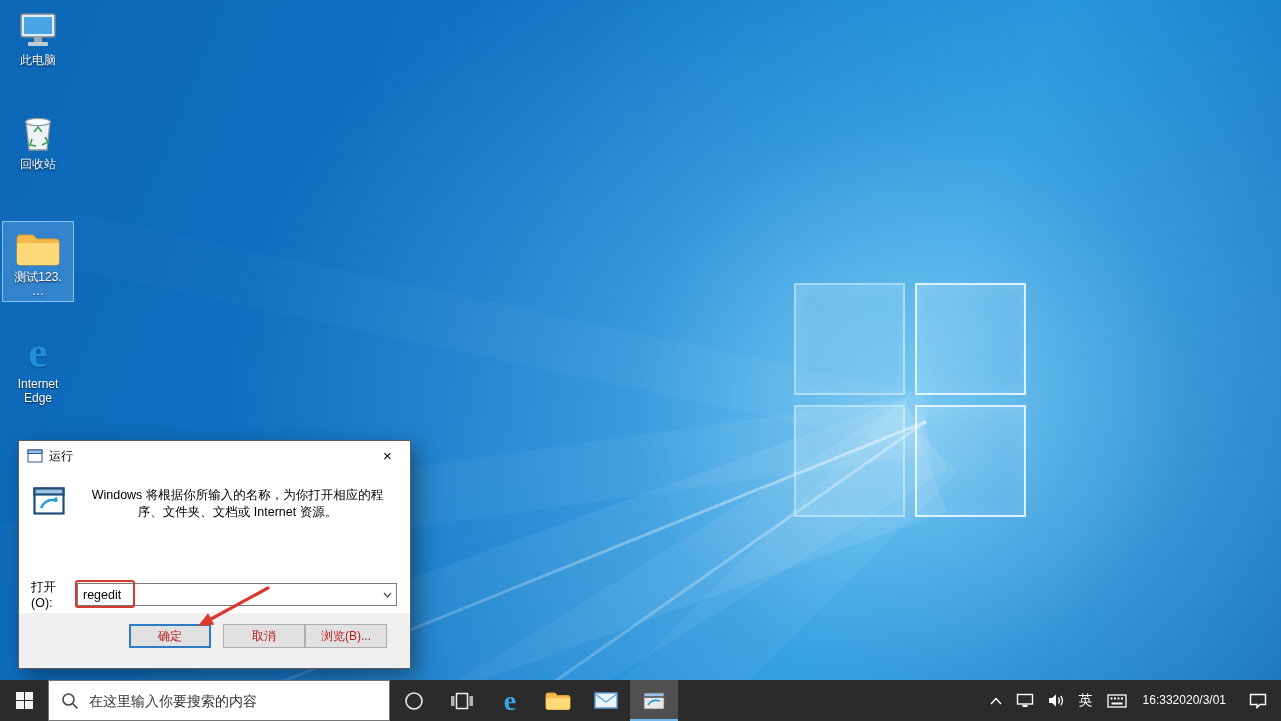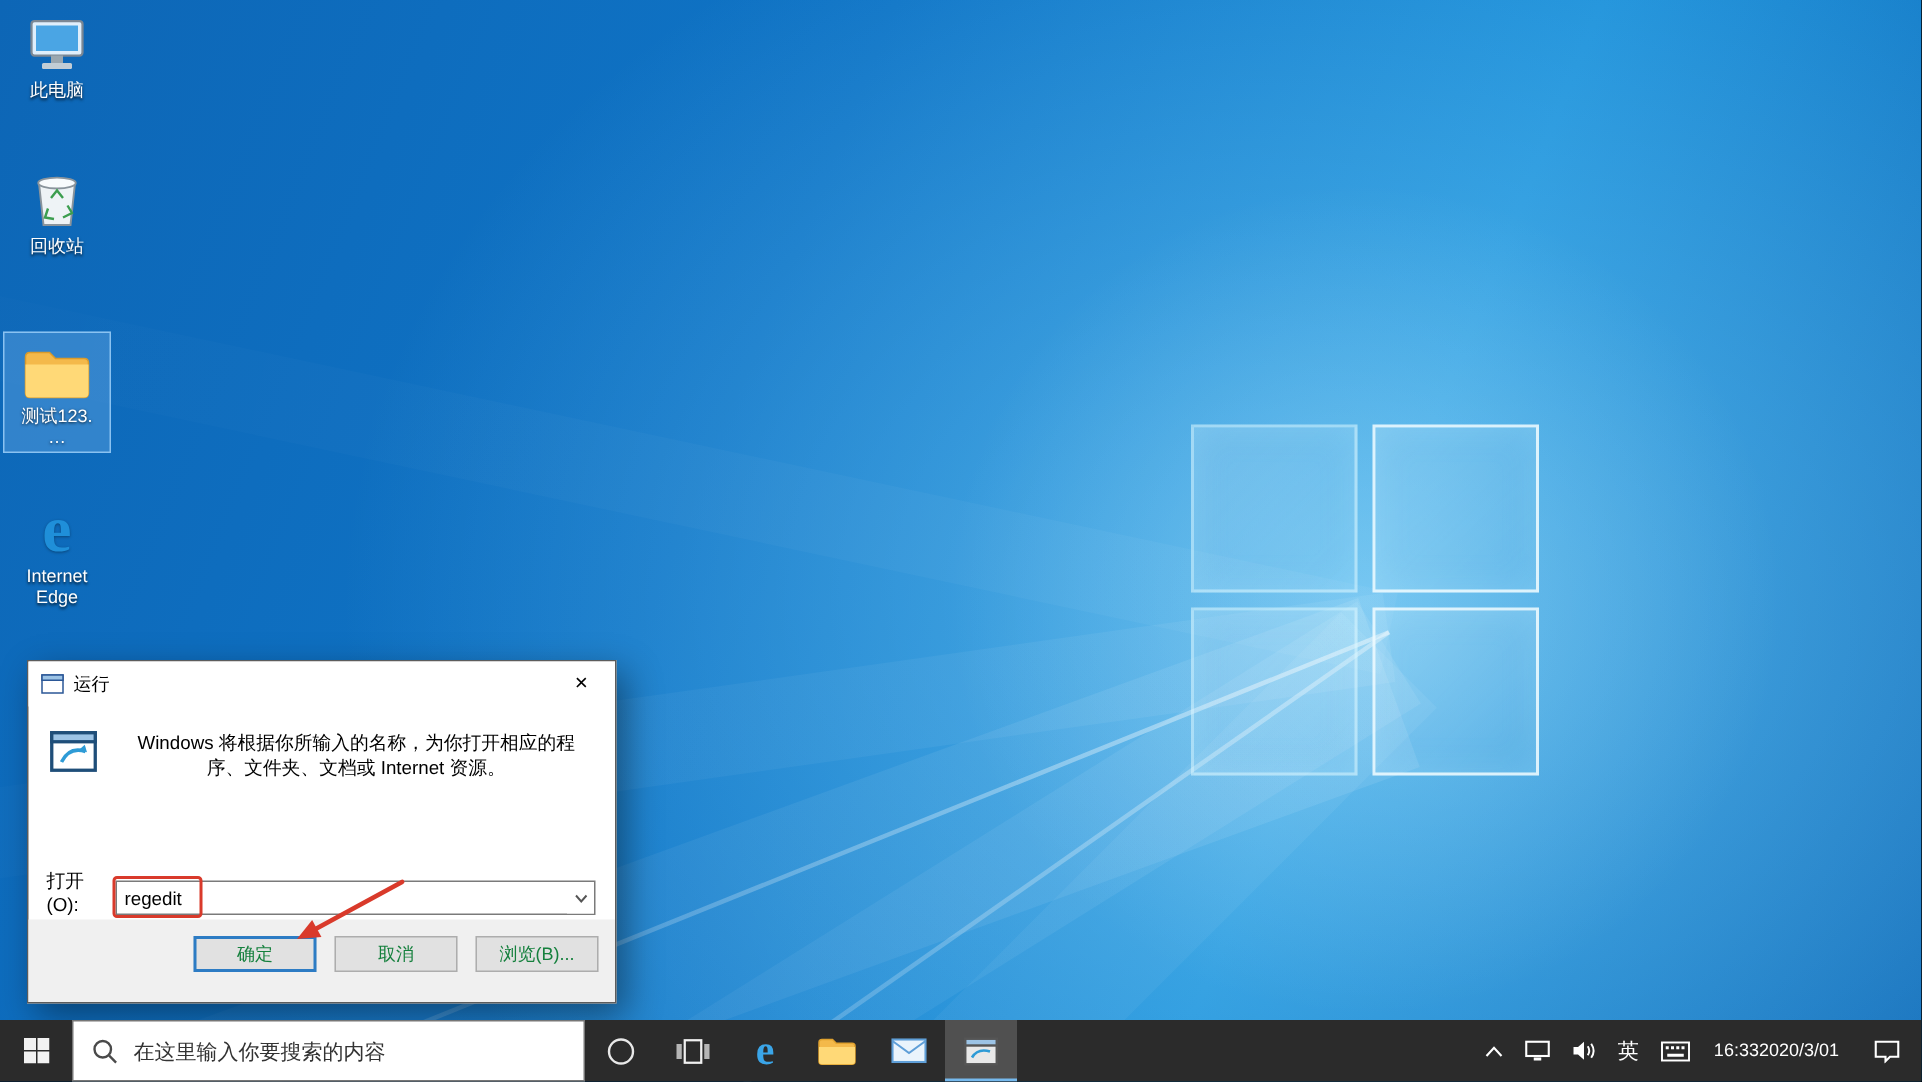--- a/index.html
+++ b/index.html
@@ -46,34 +46,34 @@
     background:#fff; border:1px solid #5c5c5c; box-shadow:6px 8px 22px rgba(0,0,0,0.40); z-index:20; font-size:12px; color:#000; }
   .titlebar { height:30px; display:flex; align-items:center; padding-left:8px; background:#fff; }
   .t-icon { width:16px; height:14px; margin-right:6px; display:inline-flex; }
   .t-text { font-size:12px; }
   .closebtn { margin-left:auto; width:45px; height:30px; border:none; background:transparent;
     font-size:15px; line-height:30px; text-align:center; color:#000; cursor:pointer; }
   .dlg-body { height:142px; position:relative; }
   .desc-row { display:flex; padding:16px 16px 0 14px; gap:16px; }
   .run-big-icon { flex:0 0 32px; }
   .desc { font-size:12.5px; line-height:17px; width:318px;text-align:center; }
-  .open-row { position:absolute; left:0; top:108px; width:100%; display:flex; align-items:flex-end; }
+  .open-row { position:absolute; left:0; top:108px; width:100%; display:flex; align-items:center; }
   .open-label { margin-left:12px; width:46px; font-size:12.5px; }
   .combo { position:relative; width:320px; height:23px; }
   .combo-input { width:100%; height:23px; border:1px solid #7a7a7a; font-size:12.5px; padding:0 32px 0 5px;
     font-family:inherit; color:#000; outline:none; }
   .combo-arrow { position:absolute; right:1px; top:1px; width:18px; height:21px; display:flex; align-items:center; justify-content:center; cursor:pointer; background:#fff; }
   .red-box { position:absolute; left:-2px; top:-3px; width:60px; height:28px;
     border:2px solid #d93a2b; border-radius:3px; pointer-events:none; }
   .dlg-footer { position:absolute; left:0; bottom:0; width:100%; height:55px; background:#f0f0f0; }
   .btn { position:absolute; top:11px; width:82px; height:24px; background:#e1e1e1; border:1px solid #adadad;
-    font-size:12px; font-family:inherit; cursor:pointer; color:#15803d; }
+    font-size:12px; font-family:inherit; cursor:pointer; color:#b91c1c; }
   .btn.ok { left:110px; border:2px solid #2d7cc4; background:#e5f1fb00; background:#e1e1e1; }
   .btn.cancel { left:204px; }
-  .btn.browse { left:298px; }
+  .btn.browse { left:286px; }
 
   .arrow-svg { position:absolute; left:148px; top:582px; z-index:30; pointer-events:none; }
 
   
   .taskbar { position:absolute; left:0; bottom:0; width:1281px; height:41px; background:#2b2b2b;
     display:flex; align-items:stretch; z-index:50; }
   .tb-btn { width:48px; border:none; background:transparent; display:flex; align-items:center; justify-content:center; cursor:pointer; }
   .tb-btn.active { background:#505050; box-shadow:inset 0 -2px 0 #76b9ed; }
   .tb-search { width:342px; background:#fff; border:1px solid #767676; display:flex; align-items:center; gap:10px; padding-left:12px; }
   .tb-search input { border:none; outline:none; background:transparent; font-size:14px; color:#222; width:280px; font-family:inherit; }

